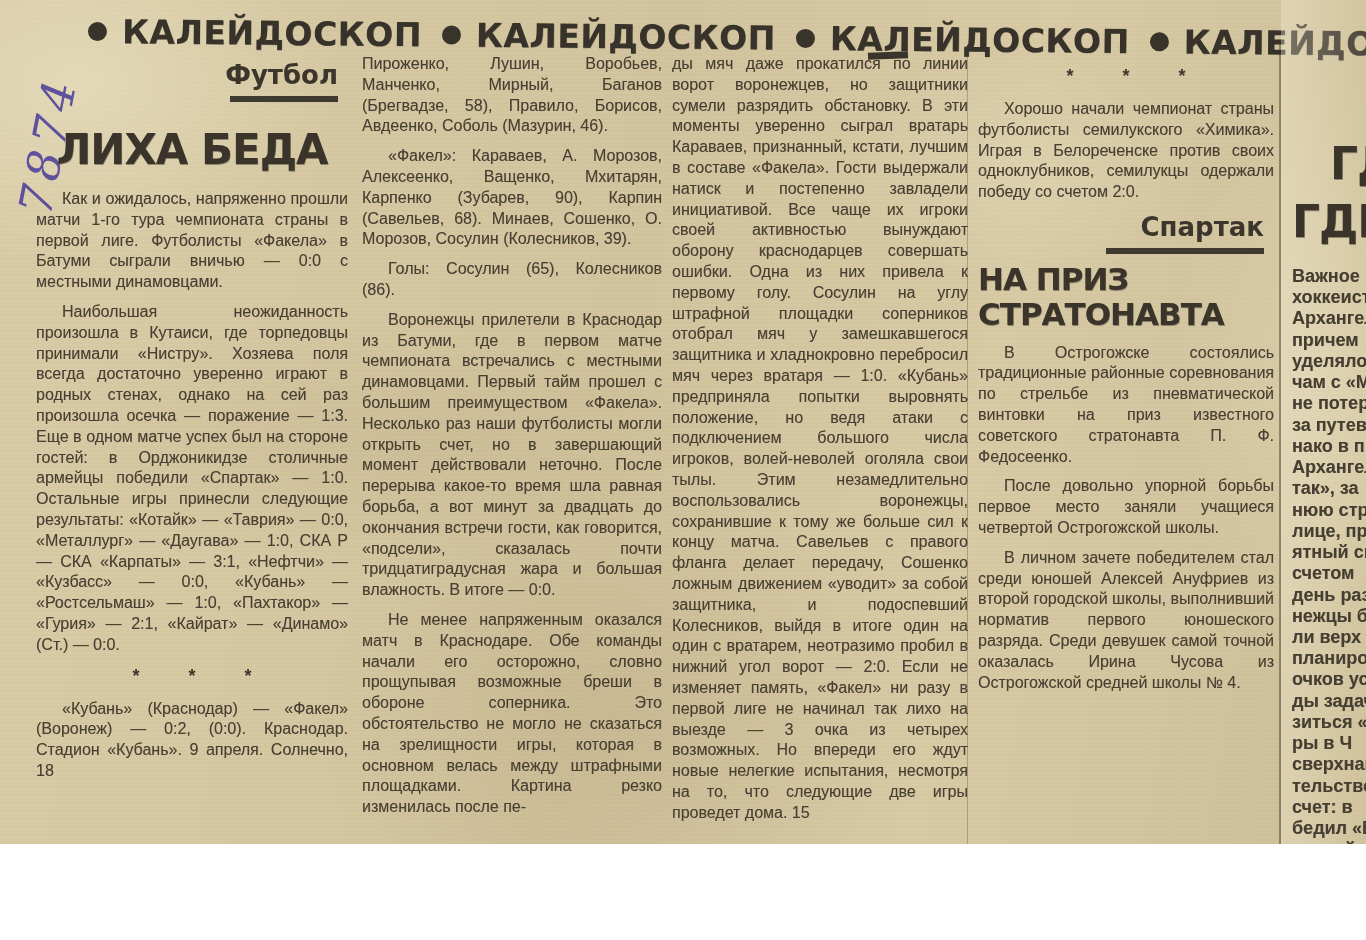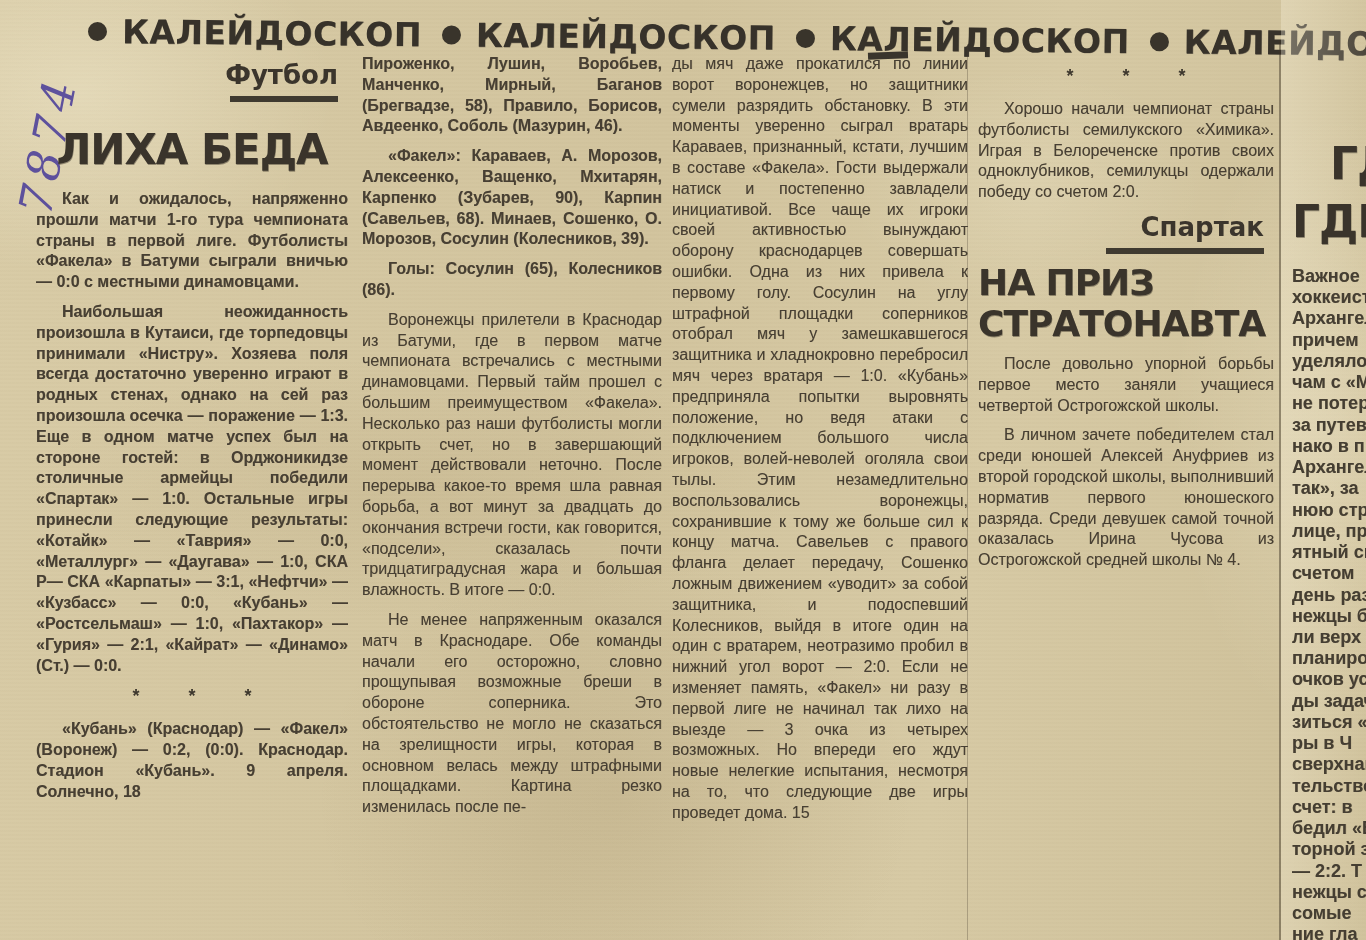--- a/index.html
+++ b/index.html
@@ -1,17 +1,17 @@
 <!DOCTYPE html>
 <html><head>
 <meta charset="utf-8">
 <style>
   html,body{margin:0;padding:0;overflow:hidden;}
   .page{
-    position:relative;width:1366px;height:940px;overflow:hidden;
+    position:relative;width:1366px;height:844px;overflow:hidden;
     font-family:"Liberation Sans", sans-serif;color:#473f33;
     background-color:#d5c8a3;
     background-image:
       radial-gradient(ellipse 420px 300px at 6% 10%, rgba(255,250,228,0.30), transparent 60%),
       radial-gradient(ellipse 500px 420px at 45% 85%, rgba(110,85,45,0.10), transparent 60%),
       radial-gradient(ellipse 280px 520px at 98% 45%, rgba(255,248,224,0.22), transparent 60%),
       radial-gradient(ellipse 650px 220px at 30% 52%, rgba(120,95,50,0.08), transparent 60%),
       radial-gradient(ellipse 300px 200px at 75% 20%, rgba(255,250,230,0.15), transparent 60%),
       repeating-linear-gradient(0deg, rgba(120,100,60,0.025) 0 2px, rgba(0,0,0,0) 2px 4px),
       linear-gradient(100deg,#d9cca7 0%,#d2c49e 45%,#d7caa5 70%,#cdbf98 100%);
@@ -31,37 +31,37 @@
   }
   .handwriting{
     position:absolute;left:-42px;top:118px;width:180px;text-align:center;
     transform:rotate(-79deg);font-family:"DejaVu Serif", serif;font-style:italic;
     font-size:46px;letter-spacing:6px;color:#4c3f9a;opacity:0.88;
   }
   .col{position:absolute;overflow:hidden;}
   .col p{margin:0 0 9px;font-size:16px;line-height:1.3;text-align:justify;
          text-shadow:0.3px 0.3px 0 rgba(70,60,40,0.35);}
   .indent{text-indent:26px;}
-  .bold{font-weight:bold;}
+  .bold{font-weight:normal;}
   .col1{left:36px;top:60px;width:312px;height:880px;}
   .col2{left:362px;top:54px;width:300px;height:886px;}
   .col3{left:672px;top:54px;width:296px;height:886px;}
   .col4{left:978px;top:56px;width:296px;height:884px;}
   .col5{left:1292px;top:142px;width:160px;overflow:visible;}
   .kicker-row{text-align:right;padding-right:10px;}
   .kicker{font-family:"DejaVu Sans", sans-serif;font-weight:bold;font-size:26px;color:#3b352c;}
   .kicker-rule{height:6px;background:#3f3a30;margin:6px 0 0 auto;}
   .rule-futbol{width:108px;}
   .rule-strelba{width:158px;}
   .headline{
     font-family:"DejaVu Sans", sans-serif;font-weight:bold;color:#3a342b;
     letter-spacing:-1px;line-height:1.12;text-shadow:0.5px 0.5px 0 rgba(55,48,38,0.45);
   }
   .headline-football{font-size:42px;text-align:center;margin:24px 0 16px;}
-  .headline-shooting{font-size:36px;text-align:left;margin:8px 0 10px;line-height:1.14;}
+  .headline-shooting{font-size:31px;text-align:left;margin:8px 0 10px;line-height:1.14;}
   .headline-clip{font-size:44px;line-height:1;margin:0 0 14px;}
   .hl-indent{margin-left:38px;}
   .stars{
     text-align:center;font-weight:bold;font-size:18px;letter-spacing:22px;
     color:#3d372d;margin:10px 0 12px;text-indent:22px;
   }
   .col5-lines{
     white-space:pre-line;font-weight:bold;font-size:18px;line-height:1.18;
     color:#453e32;margin-top:22px;text-shadow:0.3px 0.3px 0 rgba(70,60,40,0.35);
   }
@@ -139,20 +139,21 @@
     <div class="stars">* * *</div>
     <p class="indent">Хорошо начали чемпионат страны футболисты семилукского «Химика». Играя в Белореченске против своих одноклубников, семилукцы одержали победу со счетом 2:0.</p>
     <div class="kicker-row">
       <span class="kicker">Спартак</span>
       <div class="kicker-rule rule-strelba"></div>
     </div>
     <div class="headline headline-shooting">
       <div>НА ПРИЗ</div>
       <div>СТРАТОНАВТА</div>
     </div>
+    <p class="indent">В Острогожске состоялись традиционные районные соревнования по стрельбе из пневматической винтовки на приз известного советского стратонавта П. Ф. Федосеенко.</p>
     <p class="indent">После довольно упорной борьбы первое место заняли учащиеся четвертой Острогожской школы.</p>
     <p class="indent">В личном зачете победителем стал среди юношей Алексей Ануфриев из второй городской школы, выполнивший норматив первого юношеского разряда. Среди девушек самой точной оказалась Ирина Чусова из Острогожской средней школы № 4.</p>
   </div>
 
   <div class="col col5">
     <div class="headline headline-clip hl-indent">ГДЕ</div>
     <div class="headline headline-clip">ГДЕ</div>
     <div class="col5-lines">Важное
 хоккеисто
 Архангел

